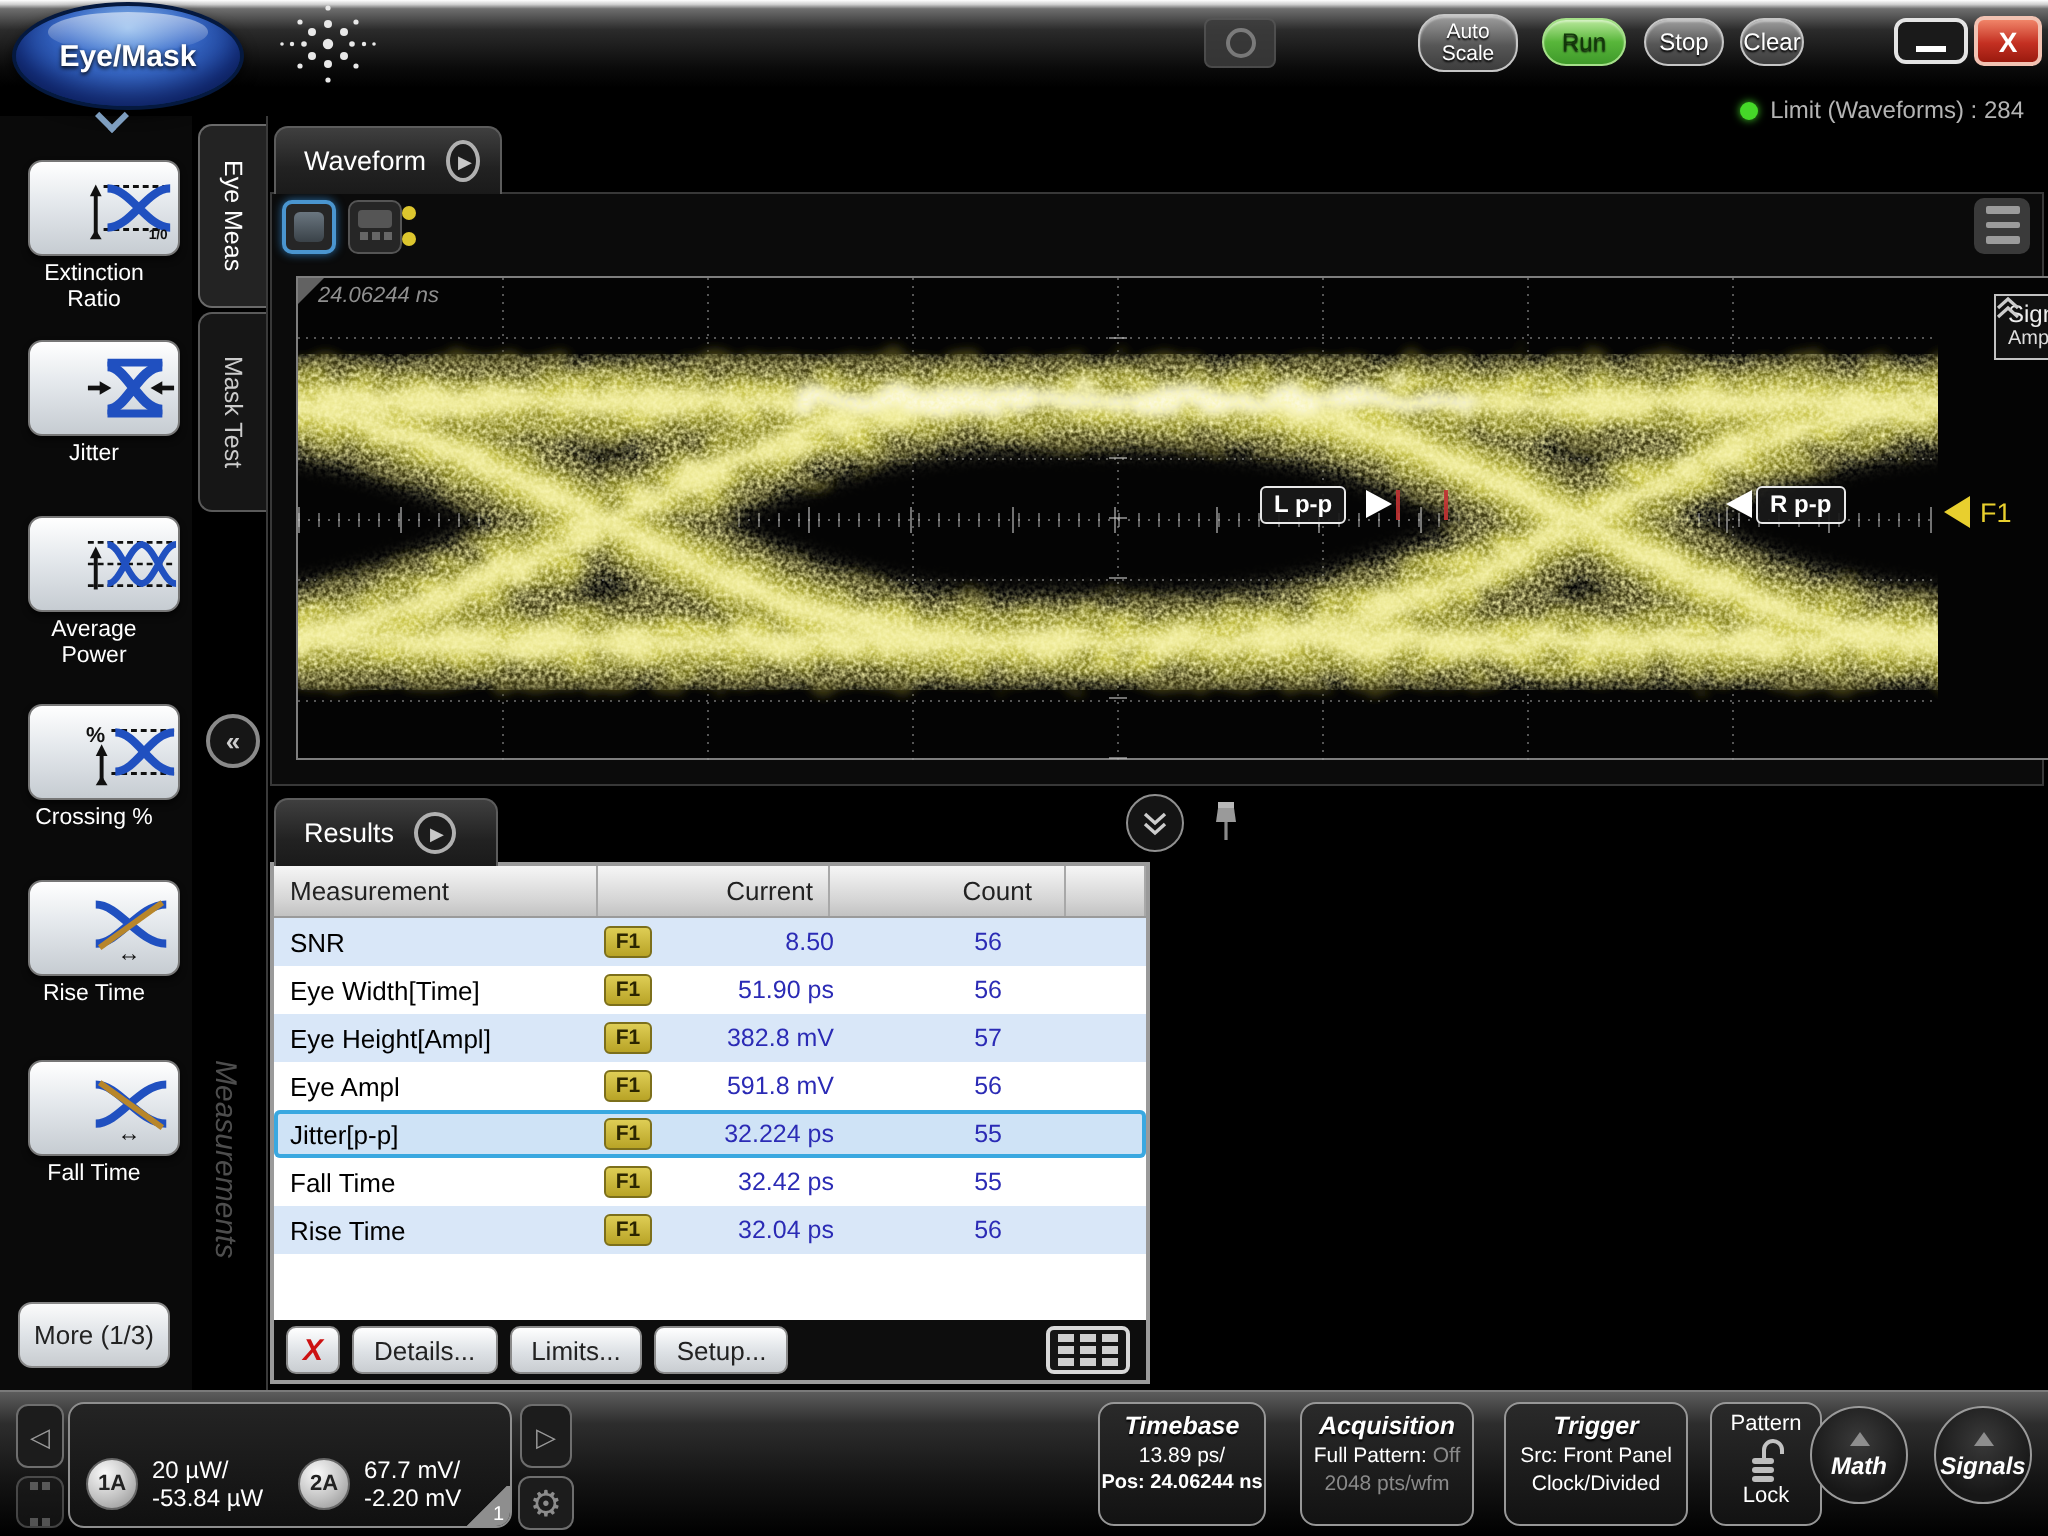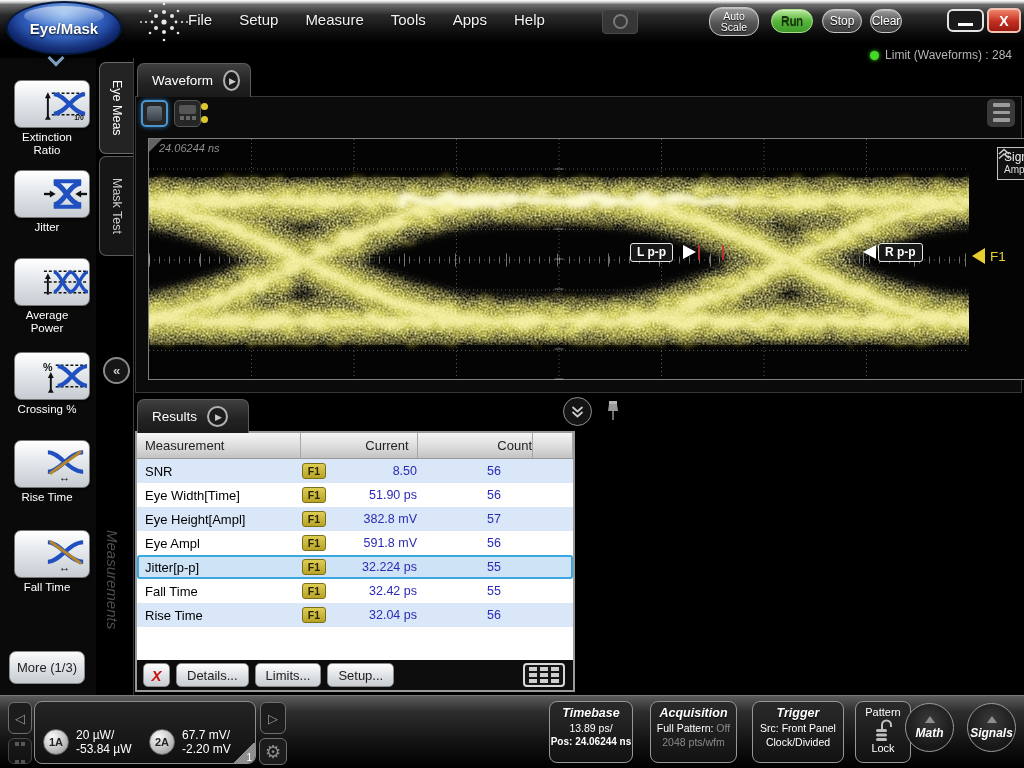--- a/index.html
+++ b/index.html
@@ -115,21 +115,21 @@
   #results-collapse { left:563px; top:397px; width:29px; height:29px; border-radius:50%;
     background:#141414; border:1.5px solid #909090; display:flex; align-items:center; justify-content:center; cursor:pointer; }
   #pin-icon { left:604px; top:399px; cursor:pointer; }
   #results-panel { left:135px; top:431px; width:440px; height:261px; border:2px solid #9a9a9a; background:#fff; }
   #rtable { position:absolute; left:0; top:0; width:436px; height:227px; background:#fff; overflow:hidden; }
   .rheader { display:flex; height:26px; background:linear-gradient(#f6f6f6,#d4d4d4 70%,#c2c2c2);
     border-bottom:1px solid #9a9a9a; color:#222; font-size:13px; align-items:center;gap:39px; }
   .rheader div { border-right:1px solid #a8a8a8; height:100%; display:flex; align-items:center; }
   .col-name { width:196px; padding-left:8px; }
   .col-cur  { width:92px; justify-content:flex-end; padding-right:8px; }
-  .col-cnt  { width:92px; justify-content:flex-end; }
+  .col-cnt  { width:92px; justify-content:flex-end; padding-right:16px; }
   .col-x    { flex:1; }
   .rrow { display:flex; height:24px; align-items:center; font-size:13px; color:#000; cursor:pointer; }
   .rrow.alt { background:#d9e7f8; }
   .rrow.selected { background:#cfe3f6; box-shadow:inset 0 0 0 2px #3aa8e0; border-radius:3px; }
   .rrow .c1 { width:196px; padding-left:8px; display:flex; align-items:center; justify-content:space-between; }
   .badge { display:inline-block; width:24px; height:16px; margin-right:7px; border-radius:3px;
     background:linear-gradient(#decd55,#b8a326); border:1px solid #7c6f1b; color:#2b2500;
     font-size:10.5px; font-weight:bold; text-align:center; line-height:14px; }
   .rrow .c2 { width:92px; text-align:right; padding-right:8px; color:#2b2bb5; font-size:12.5px; }
   .rrow .c3 { width:92px; text-align:right; padding-right:16px; color:#2b2bb5; font-size:12.5px; }
@@ -203,28 +203,20 @@
         <circle cx="12" cy="33" r="1.3"></circle>
           <circle cx="40" cy="33" r="1.3"></circle>
         <circle cx="14" cy="22" r="1.4"></circle>
           <circle cx="38" cy="22" r="1.4"></circle>
         <circle cx="8" cy="22" r="1.1"></circle>
           <circle cx="44" cy="22" r="1.1"></circle>
         <circle cx="3" cy="22" r="0.9"></circle>
           <circle cx="49" cy="22" r="0.9"></circle>
       </g>
     </svg>
-    <div class="abs" id="menubar">
-      <span>File</span>
-      <span>Setup</span>
-      <span>Measure</span>
-      <span>Tools</span>
-      <span>Apps</span>
-      <span>Help</span>
-    </div>
     <div class="abs" id="camera-btn">
         <i></i>
       </div>
     <div class="abs pill" id="btn-autoscale">Auto Scale</div>
     <div class="abs pill" id="btn-run">Run</div>
     <div class="abs pill" id="btn-stop">Stop</div>
     <div class="abs pill" id="btn-clear">Clear</div>
     <div class="abs" id="btn-min">
         <i></i>
       </div>

